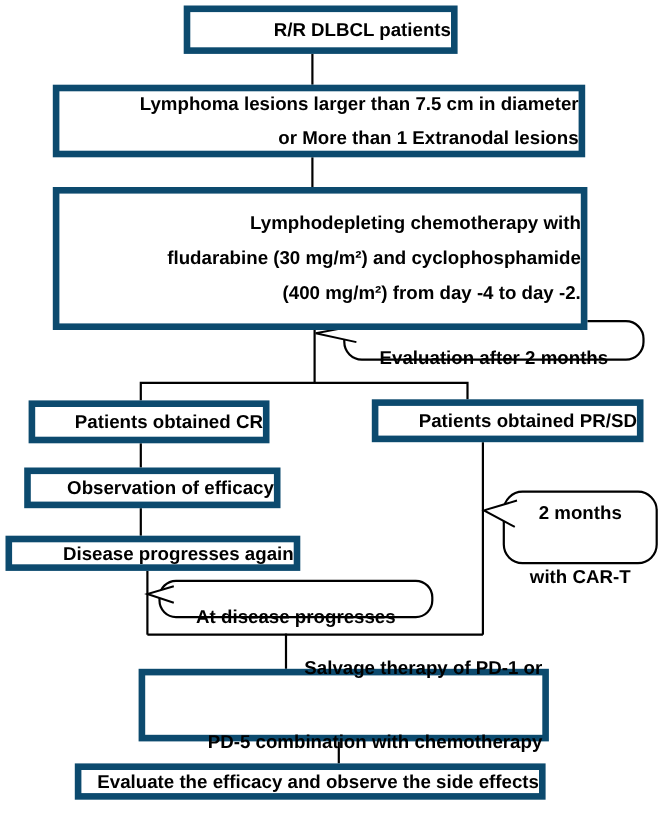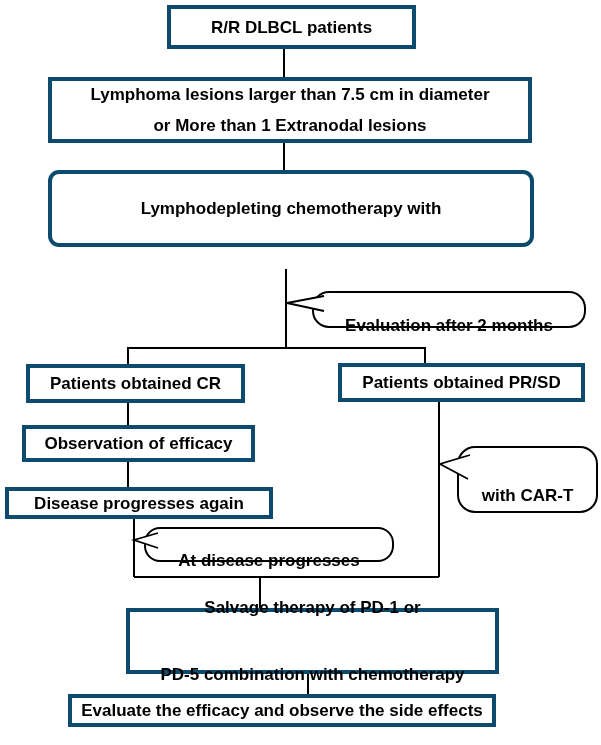--- a/index.html
+++ b/index.html
@@ -14,24 +14,24 @@
     overflow: hidden;
   }
   .wires {
     position: absolute;
     left: 0; top: 0;
   }
   .node {
     position: absolute;
     box-sizing: border-box;
     background: #ffffff;
-    border: 4px solid #0c4a6e;
+    border: 6px solid #0c4a6e;
     display: flex;
     flex-direction: column;
-    align-items: center;
+    align-items: flex-end;
     justify-content: center;
     text-align: center;
     font-size: 17px;
     line-height: 31px;
   }
   .node .line { display: block; white-space: nowrap; }
   .callout-label {
     position: absolute;
     box-sizing: border-box;
     display: flex;
@@ -41,21 +41,21 @@
     text-align: center;
     font-size: 17px;
     line-height: 26px;
     background: transparent;
   }
   .callout-label .line { display: block; white-space: nowrap; margin-top: 32px; }
 
   
   .n-rr        { left: 167px; top:   5px; width: 249px; height: 44px; }
   .n-lesions   { left:  48px; top:  77px; width: 484px; height: 66px; }
-  .n-lympho    { left:  48px; top: 170px; width: 486px; height: 77px; line-height: 32px; border-radius: 11px; }
+  .n-lympho    { left:  48px; top: 170px; width: 486px; height: 130px; line-height: 32px; }
   .n-cr        { left:  26px; top: 364px; width: 219px; height: 39px; }
   .n-prsd      { left: 338px; top: 363px; width: 247px; height: 39px; }
   .n-obs       { left:  22px; top: 425px; width: 233px; height: 37px; }
   .n-prog      { left:   5px; top: 487px; width: 268px; height: 32px; }
   .n-salvage   { left: 126px; top: 608px; width: 373px; height: 66px; gap: 36px; }
   .n-evaluate  { left:  68px; top: 694px; width: 428px; height: 33px; }
 
   
   .c-eval2m    { left: 313px; top: 292px; width: 272px; height: 35px; }
   .c-cart2m    { left: 458px; top: 447px; width: 139px; height: 65px; }
@@ -104,20 +104,22 @@
     <span class="line">R/R DLBCL patients</span>
   </div>
 
   <div class="node n-lesions">
     <span class="line">Lymphoma lesions larger than 7.5 cm in diameter</span>
     <span class="line">or More than 1 Extranodal lesions</span>
   </div>
 
   <div class="node n-lympho">
     <span class="line">Lymphodepleting chemotherapy with</span>
+    <span class="line">fludarabine (30 mg/m²) and cyclophosphamide</span>
+    <span class="line">(400 mg/m²) from day -4 to day -2.</span>
   </div>
 
   <div class="node n-cr">
     <span class="line">Patients obtained CR</span>
   </div>
 
   <div class="node n-obs">
     <span class="line">Observation of efficacy</span>
   </div>
 
@@ -136,20 +138,21 @@
 
   <div class="node n-evaluate">
     <span class="line">Evaluate the efficacy and observe the side effects</span>
   </div>
 
   <div class="callout-label c-eval2m">
     <span class="line">Evaluation after 2 months</span>
   </div>
 
   <div class="callout-label c-cart2m">
+    <span class="line">2 months</span>
     <span class="line">with CAR-T</span>
   </div>
 
   <div class="callout-label c-atprog">
     <span class="line">At disease progresses</span>
   </div>
 
 </div>
 
 </body></html>

